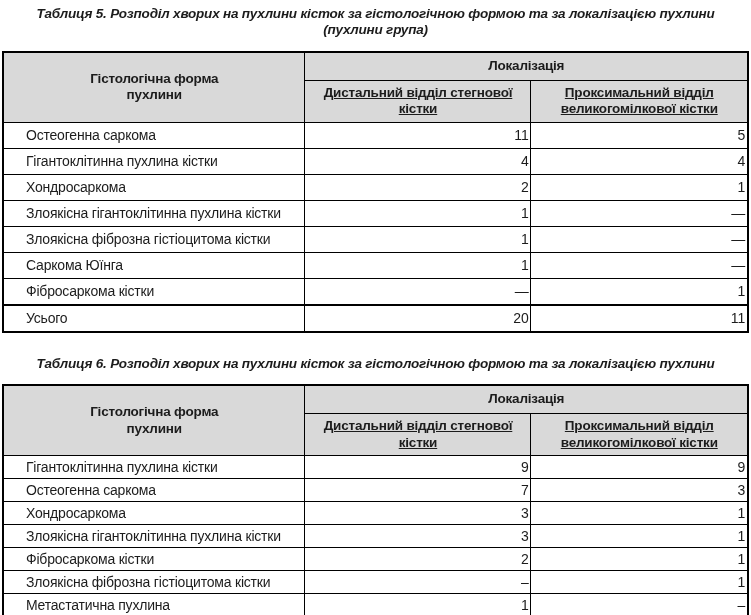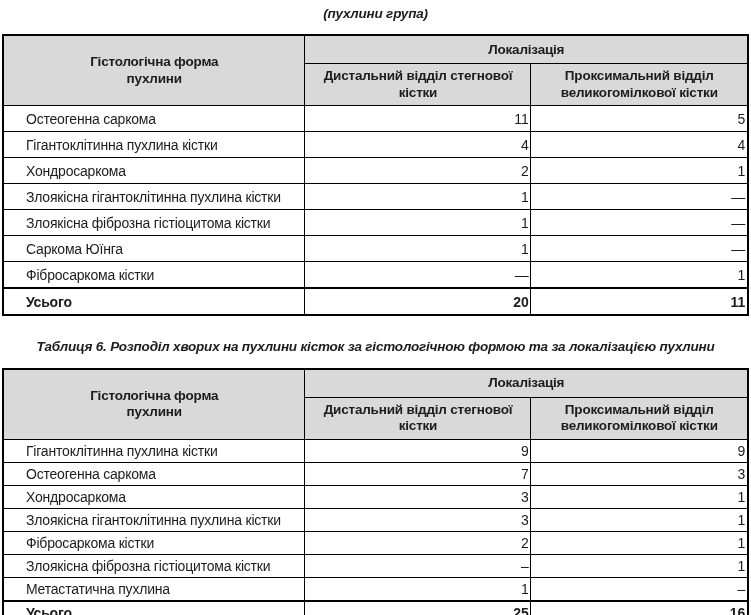--- a/index.html
+++ b/index.html
@@ -22,34 +22,35 @@
   .data-table th, .data-table td {
     border: 1px solid #000;
     vertical-align: middle;
   }
   .data-table th {
     background: #d9d9d9; font-weight: bold; font-size: 13.5px;
     text-align: center; padding: 2px 4px; line-height: 1.25;
   }
   .th-pre { white-space: pre-line; }
   .th-group { height: 23px; }
-  .th-sub { height: 37px; }
+  .th-sub { height: 37px; text-decoration: underline; }
   .data-table td { font-size: 14px; padding: 2px 22px; }
   .t5 tbody td { height: 21px; }
   .t6 tbody td { height: 18px; }
   td.lbl { text-align: left; }
   td.num { text-align: right; padding: 2px 2px; }
-  tr.total td { font-weight: bold; border-top: 2px solid #000; border-radius: 11px; }
+  tr.total td { font-weight: normal; border-top: 2px solid #000; border-radius: 11px; }
 </style>
 </head>
 <body>
 
 <div class="page">
 
   <div class="caption">
+    <div>Таблиця 5. Розподіл хворих на пухлини кісток за гістологічною формою та за локалізацією пухлини</div>
     <div>(пухлини група)</div>
   </div>
 
   <table class="data-table t5">
     <colgroup>
       <col style="width:302px">
         <col style="width:226px">
         <col style="width:217px">
     </colgroup>
     <thead>

